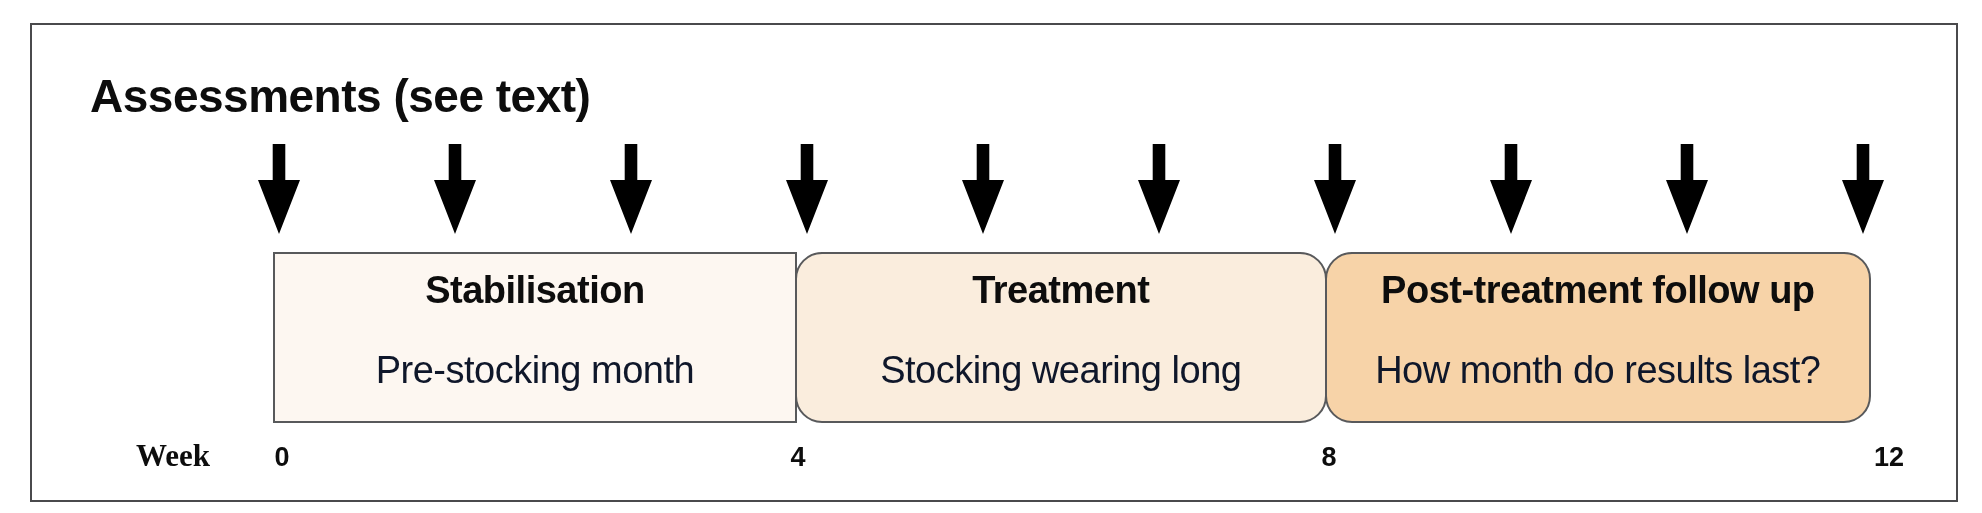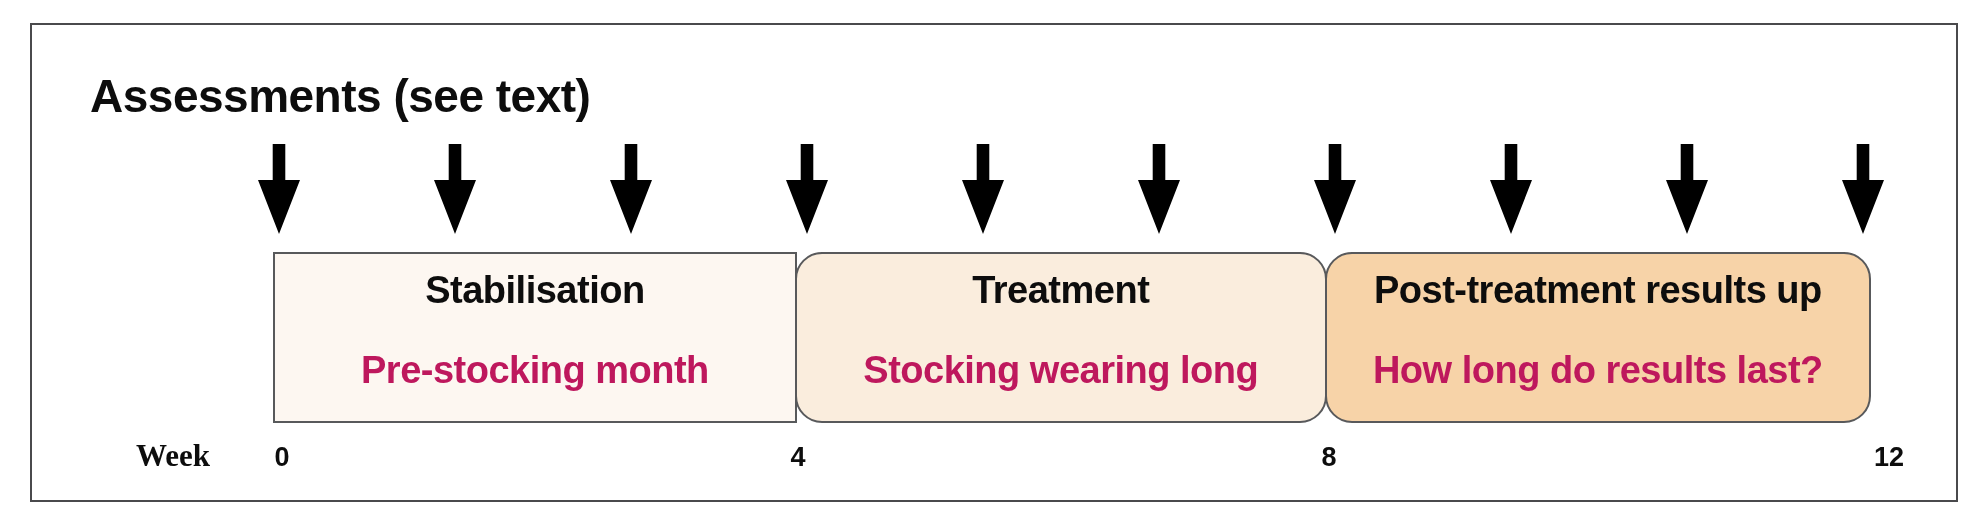--- a/index.html
+++ b/index.html
@@ -78,22 +78,22 @@
   .phase-name {
     font-size: 38px;
     font-weight: bold;
     color: #0d0d0d;
     line-height: 1.25;
     letter-spacing: -0.5px;
     white-space: nowrap;
   }
   .phase-desc {
     font-size: 38px;
-    font-weight: bold;
-    color: #be185d;
+    font-weight: normal;
+    color: #0f172a;
     line-height: 1.25;
     letter-spacing: -0.5px;
     white-space: nowrap;
     margin-top: 32px;
   }
   
   .week-label {
     position: absolute;
     left: 104px;
     top: 413px;
@@ -139,22 +139,22 @@
     <div class="timeline">
       <div class="phase-box phase-1">
         <div class="phase-name">Stabilisation</div>
         <div class="phase-desc">Pre-stocking month</div>
       </div>
       <div class="phase-box phase-2">
         <div class="phase-name">Treatment</div>
         <div class="phase-desc">Stocking wearing long</div>
       </div>
       <div class="phase-box phase-3">
-        <div class="phase-name">Post-treatment results up</div>
-        <div class="phase-desc">How long do results last?</div>
+        <div class="phase-name">Post-treatment follow up</div>
+        <div class="phase-desc">How month do results last?</div>
       </div>
     </div>
 
     <div class="week-label">Week</div>
 
     <div class="week-tick tick-0">0</div>
     <div class="week-tick tick-4">4</div>
     <div class="week-tick tick-8">8</div>
     <div class="week-tick tick-12">12</div>
 

